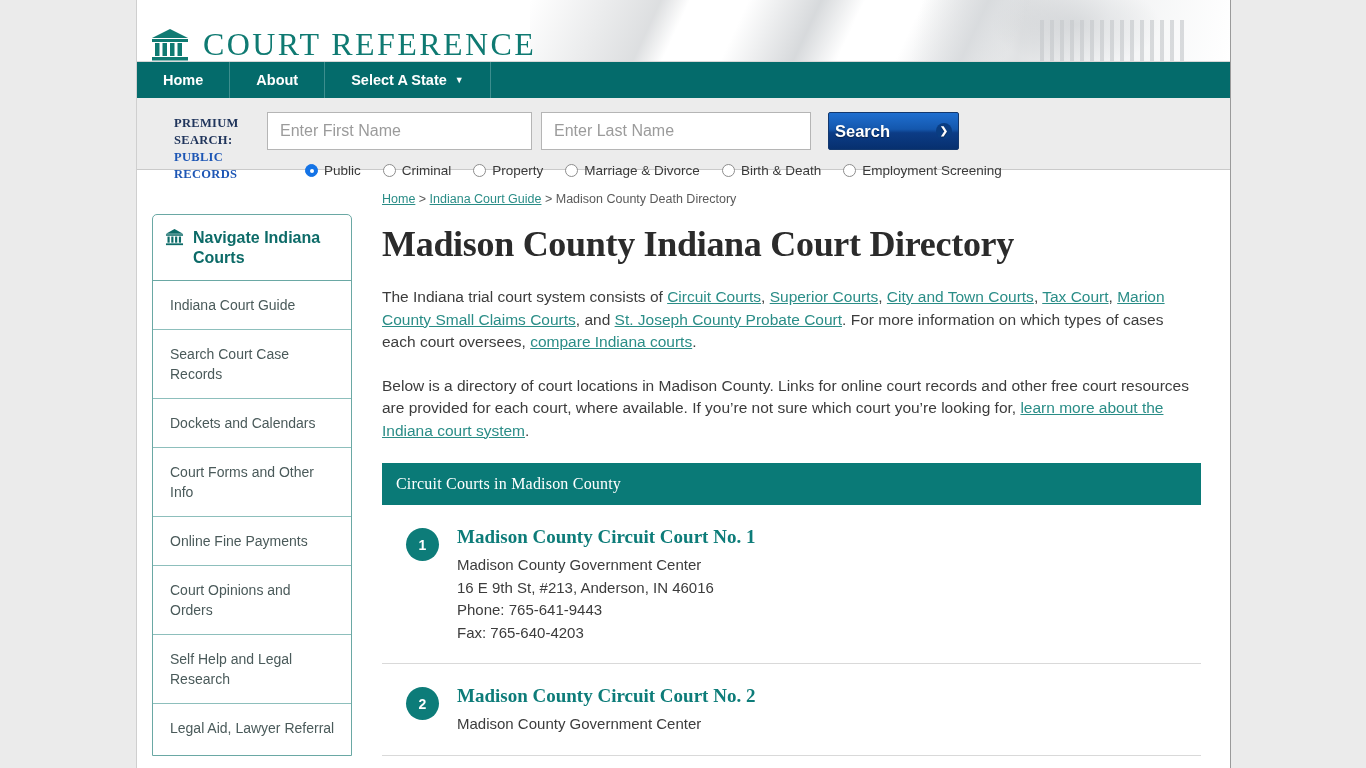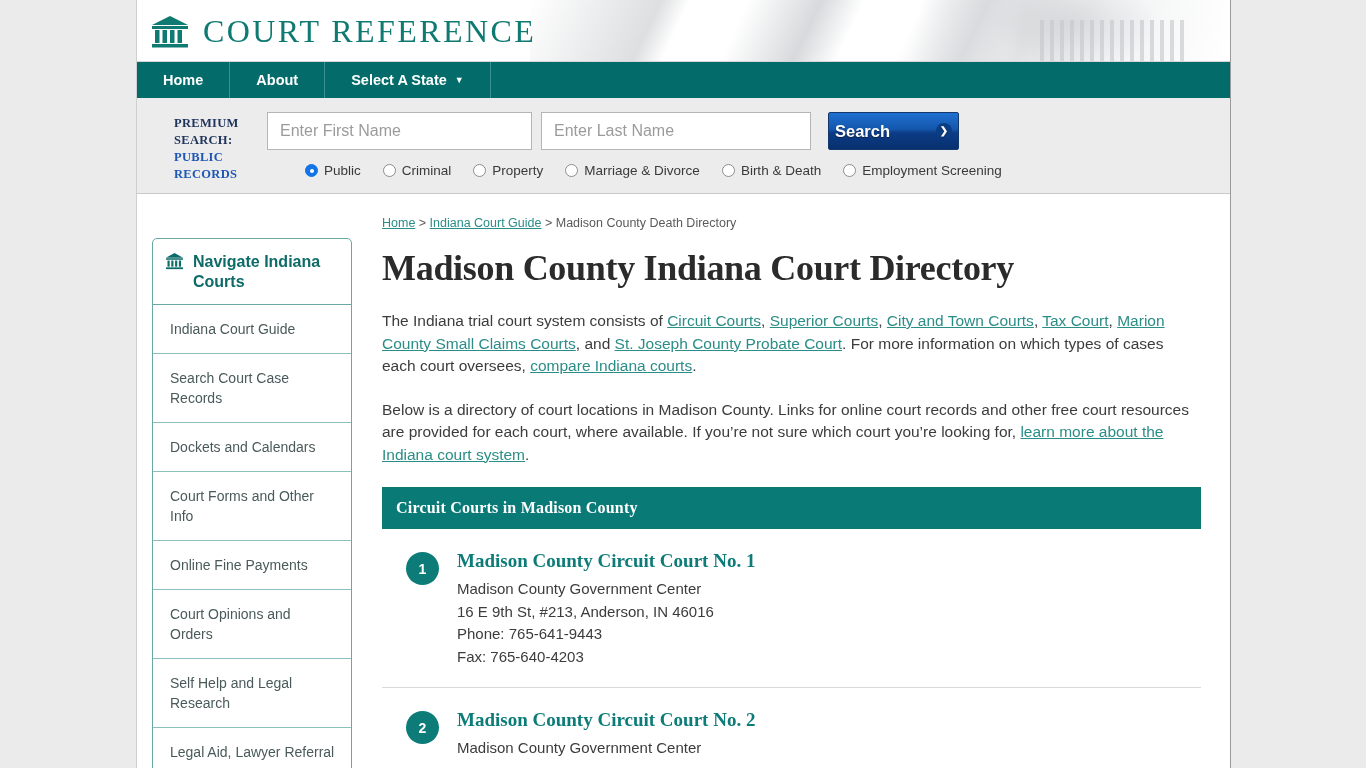--- a/index.html
+++ b/index.html
@@ -43,21 +43,21 @@
       radial-gradient(ellipse 120px 60px at 78% 40%, rgba(196,199,202,.7), rgba(255,255,255,0) 70%),
       #ffffff;
   }
   .masthead .bgart:after {
     content: "";
     position: absolute; right: 40px; top: 20px;
     width: 150px; height: 45px;
     background: repeating-linear-gradient(90deg, rgba(198,201,204,.65) 0 4px, rgba(255,255,255,0) 4px 10px);
   }
   .brand {
-    position: absolute; left: 13px; top: 13px;
+    position: absolute; left: 13px; top: 26px;
     display: flex; align-items: center; gap: 13px;
     z-index: 3;
   }
   .brand-name {
     font-family: "Liberation Serif", serif;
     font-size: 32px;
     letter-spacing: 2.4px;
     color: #0f7a72;
     white-space: nowrap;
   }
@@ -81,21 +81,21 @@
   }
   .nav-item .caret { font-size: 9px; margin-left: 8px; }
   .nav-fill { flex: 1; border-right: none; }
   
   .searchbar {
     display: flex;
     align-items: flex-start;
     background: #ececec;
     border-bottom: 1px solid #cacaca;
     padding: 14px 0 16px 0;
-    height: 96px;
+    height: 72px;
   }
   .ps-label {
     width: 130px;
     padding-left: 37px;
     padding-top: 3px;
     font-family: "Liberation Serif", serif;
     font-size: 12.5px;
     font-weight: bold;
     line-height: 17px;
     letter-spacing: .3px;
@@ -215,21 +215,21 @@
     font-size: 15.5px;
     line-height: 22.5px;
     color: #3c3c3c;
     margin: 0 0 21px 0;
   }
   .body-p a { color: #2a8d87; text-decoration: underline; }
   .section-bar {
     background: #0a7a77;
     color: #ffffff;
     font-family: "Liberation Serif", serif;
-    font-weight: bold;
+    font-weight: normal;
     font-size: 16px;
     padding: 12px 14px;
     letter-spacing: .2px;
   }
   .court-row {
     display: flex;
     gap: 18px;
     padding: 21px 10px 19px 24px;
     border-bottom: 1px solid #d9d9d9;
   }

